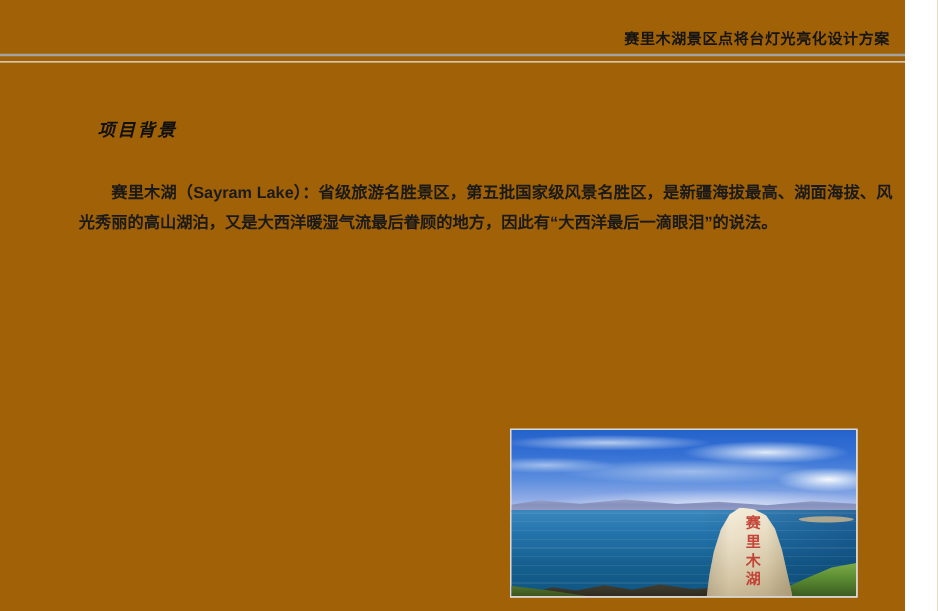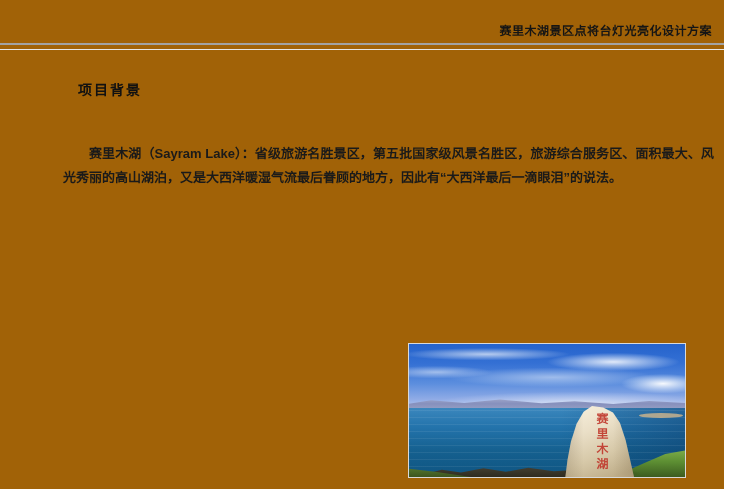--- a/index.html
+++ b/index.html
@@ -16,23 +16,24 @@
   }
   .header-rule {
     position:absolute; top:43px; left:0; width:750px; height:2px;
     background:#a3a3a3;
   }
   .header-rule-shadow {
     position:absolute; top:49px; left:0; width:750px; height:1px;
     background:#e7e7e7;
   }
   .section-heading {
-    position:absolute; left:78px; top:79px;
+    position:absolute; left:78px; top:93px;
     font-size:14px; font-weight:bold; color:#111;
     letter-spacing:2px;
+    font-style:italic;
   }
   .body-text {
     position:absolute; left:63px; top:142px; width:651px;
     font-size:13px; line-height:24.2px; color:#1a1a1a;
     font-weight:600; text-align:justify;
   }
   .body-text p { text-indent:2em; margin:0; }
 
   
   .photo {
@@ -118,21 +119,21 @@
 <div class="page">
 
   <div class="header-title">赛里木湖景区点将台灯光亮化设计方案</div>
 
   <div class="header-rule"></div>
   <div class="header-rule-shadow"></div>
 
   <div class="section-heading">项目背景</div>
 
   <div class="body-text">
-    <p>赛里木湖（Sayram Lake）：省级旅游名胜景区，第五批国家级风景名胜区，旅游综合服务区、面积最大、风光秀丽的高山湖泊，又是大西洋暖湿气流最后眷顾的地方，因此有“大西洋最后一滴眼泪”的说法。</p>
+    <p>赛里木湖（Sayram Lake）：省级旅游名胜景区，第五批国家级风景名胜区，是新疆海拔最高、湖面海拔、风光秀丽的高山湖泊，又是大西洋暖湿气流最后眷顾的地方，因此有“大西洋最后一滴眼泪”的说法。</p>
   </div>
 
   <div class="photo">
     <div class="photo-inner">
       <div class="sky"></div>
       <div class="clouds"></div>
       <div class="mountains"></div>
       <div class="lake"></div>
       <div class="lake-shade"></div>
       <div class="lake-streaks"></div>

